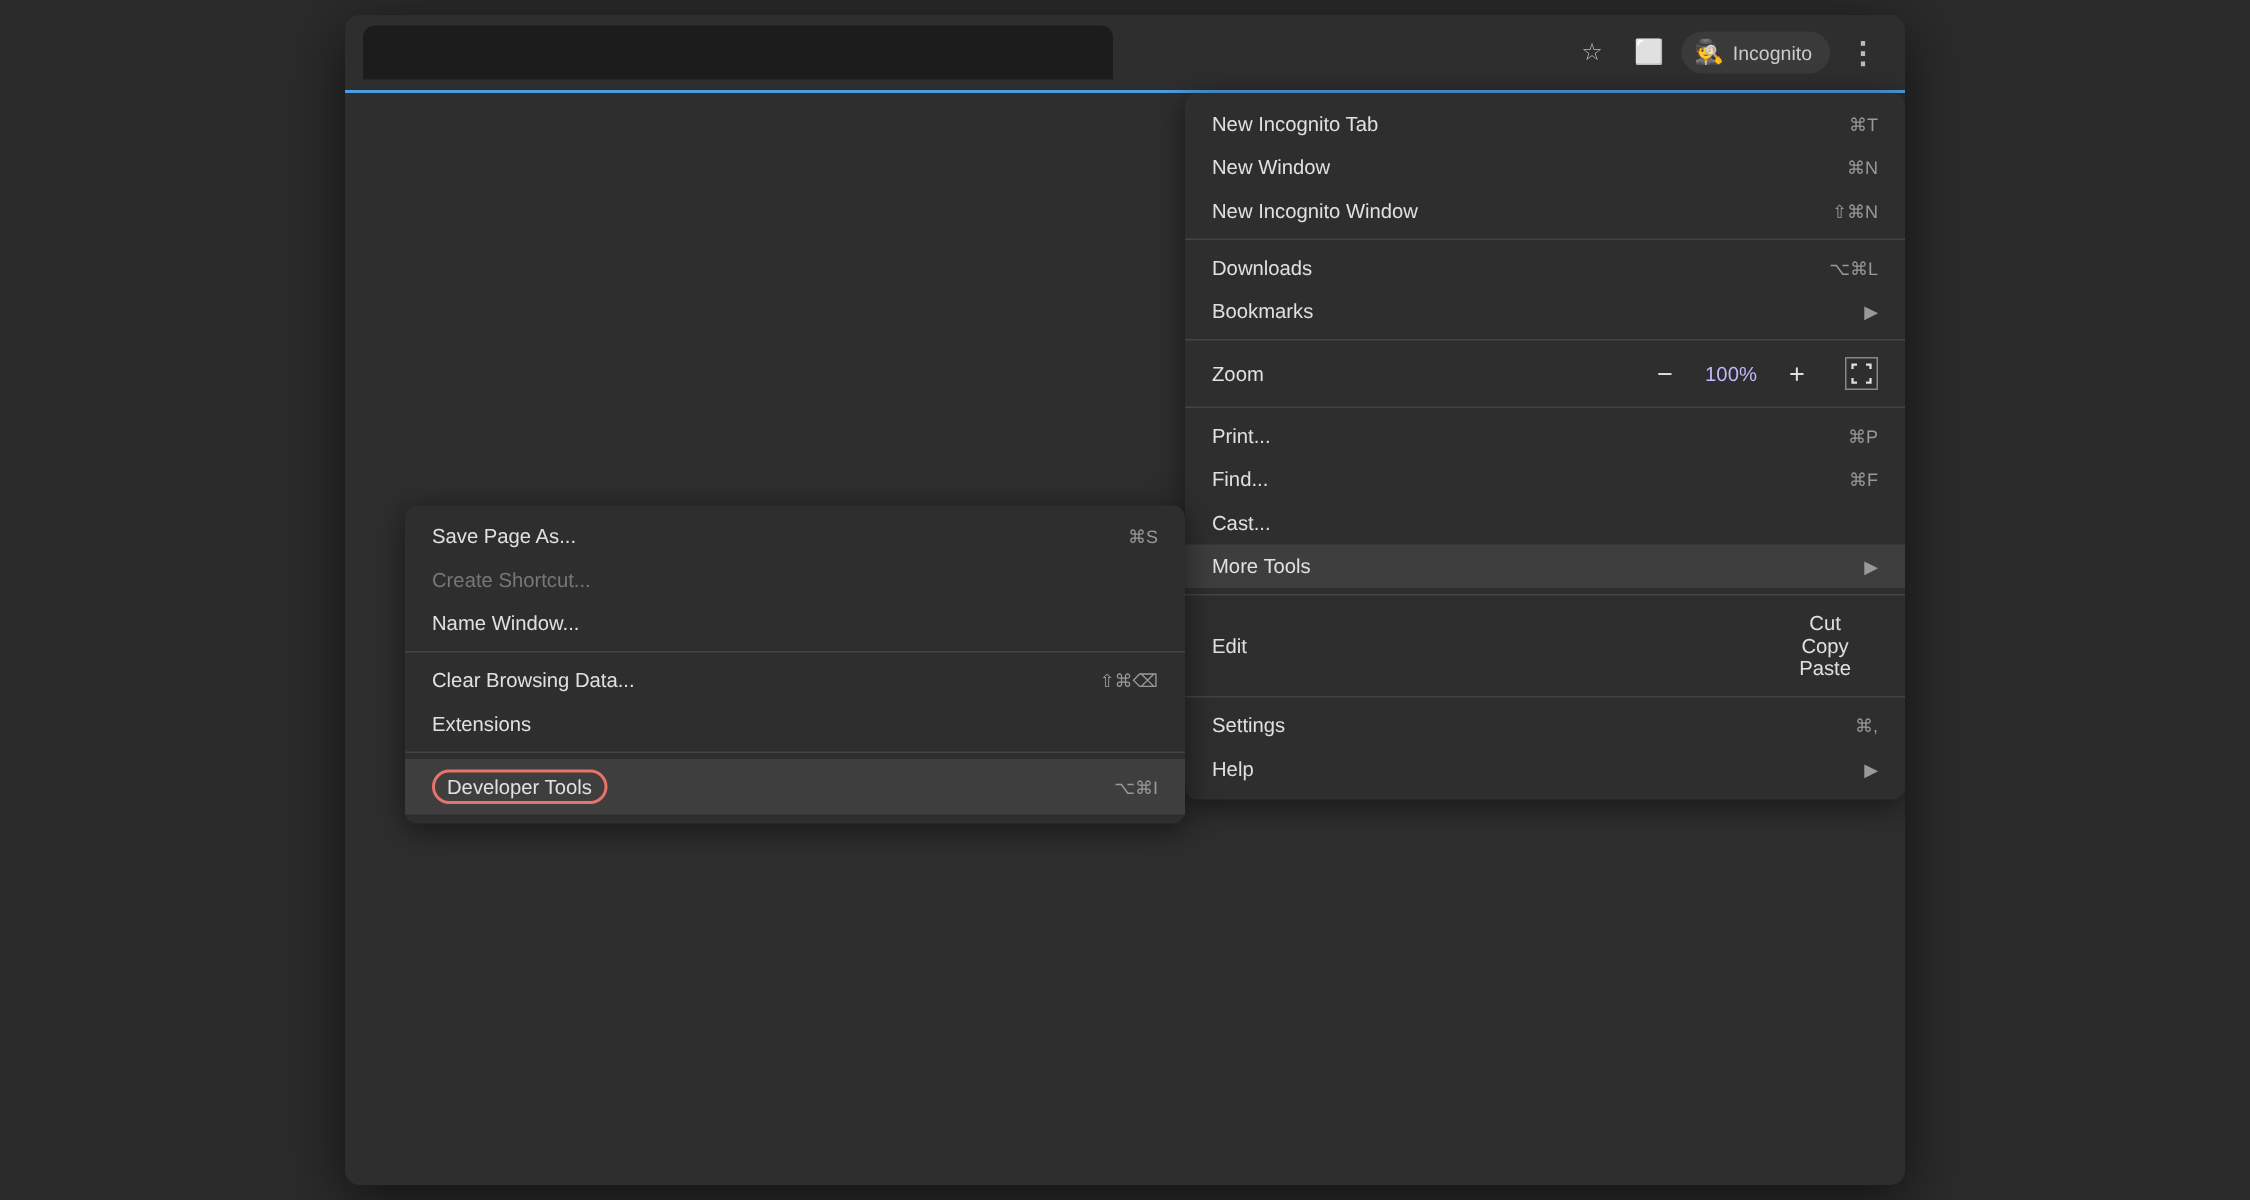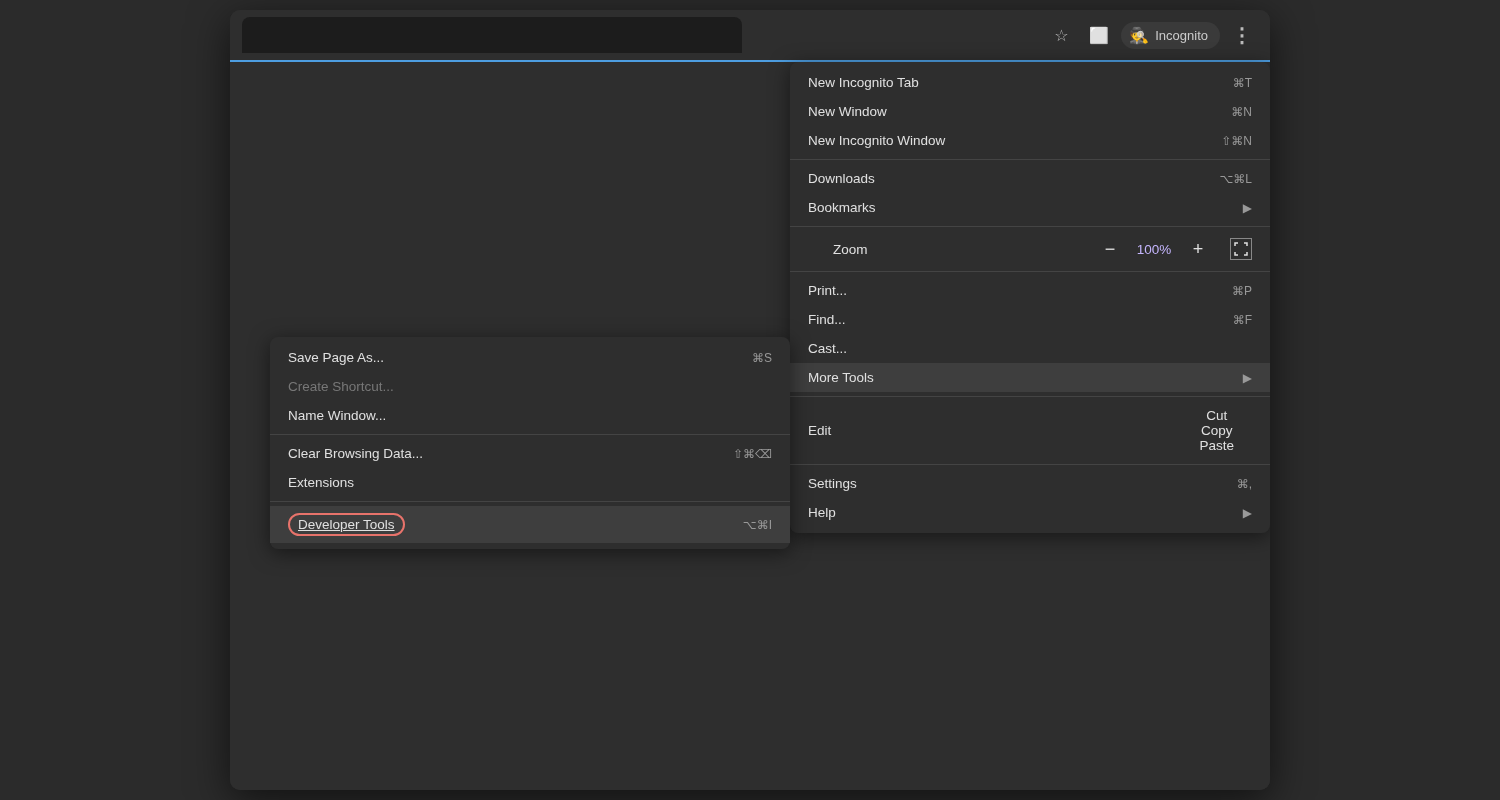--- a/index.html
+++ b/index.html
@@ -142,21 +142,20 @@
       display: flex;
       align-items: center;
       justify-content: space-between;
       padding: 7px 18px;
       color: #e0e0e0;
       font-size: 13.5px;
     }
 
     .zoom-label {
       flex: 1;
-      margin-left: 25px;
     }
 
     .zoom-controls {
       display: flex;
       align-items: center;
       gap: 12px;
     }
 
     .zoom-btn {
       color: #e0e0e0;
@@ -249,21 +248,20 @@
       color: #999;
       font-size: 12px;
     }
 
     .developer-tools-circle {
       display: inline-block;
       border: 2px solid #e8736b;
       border-radius: 20px;
       padding: 2px 8px;
       color: #e0e0e0;
-      text-decoration: underline;
     }
   </style>
 </head>
 <body>
 
 <div class="browser-window">
 
   <div class="toolbar">
     <div class="tab-strip">
       <div class="tab"></div>

